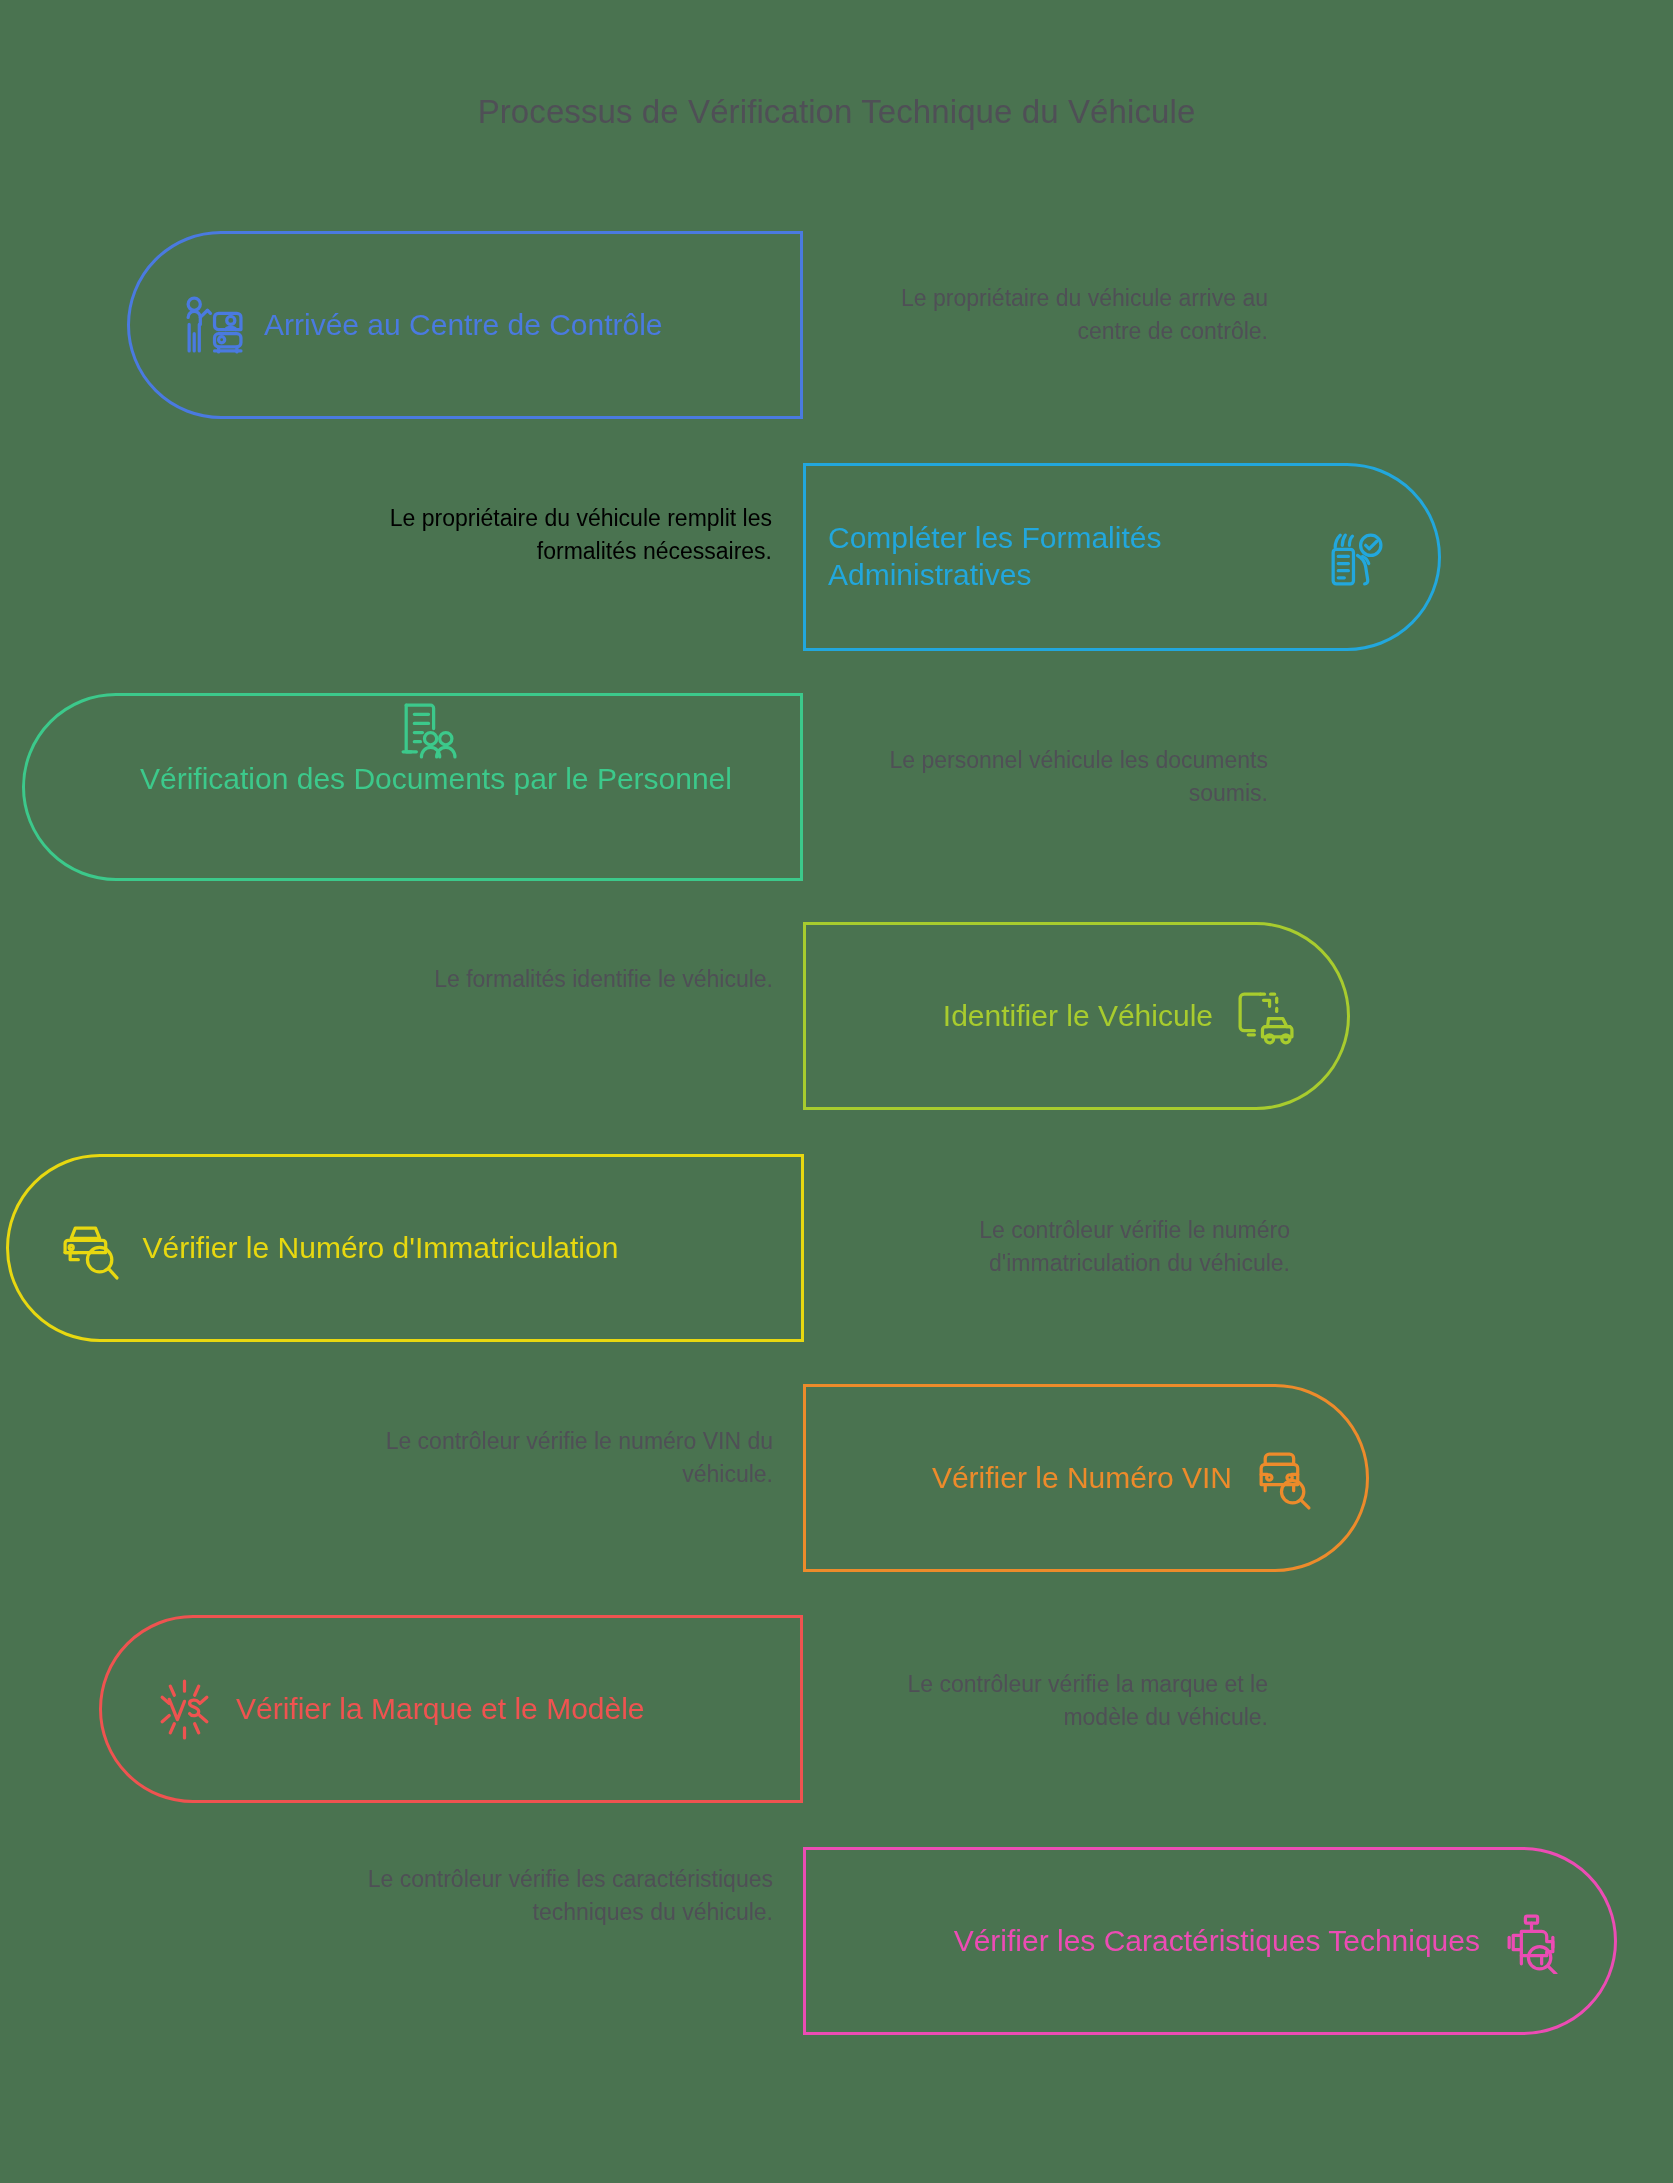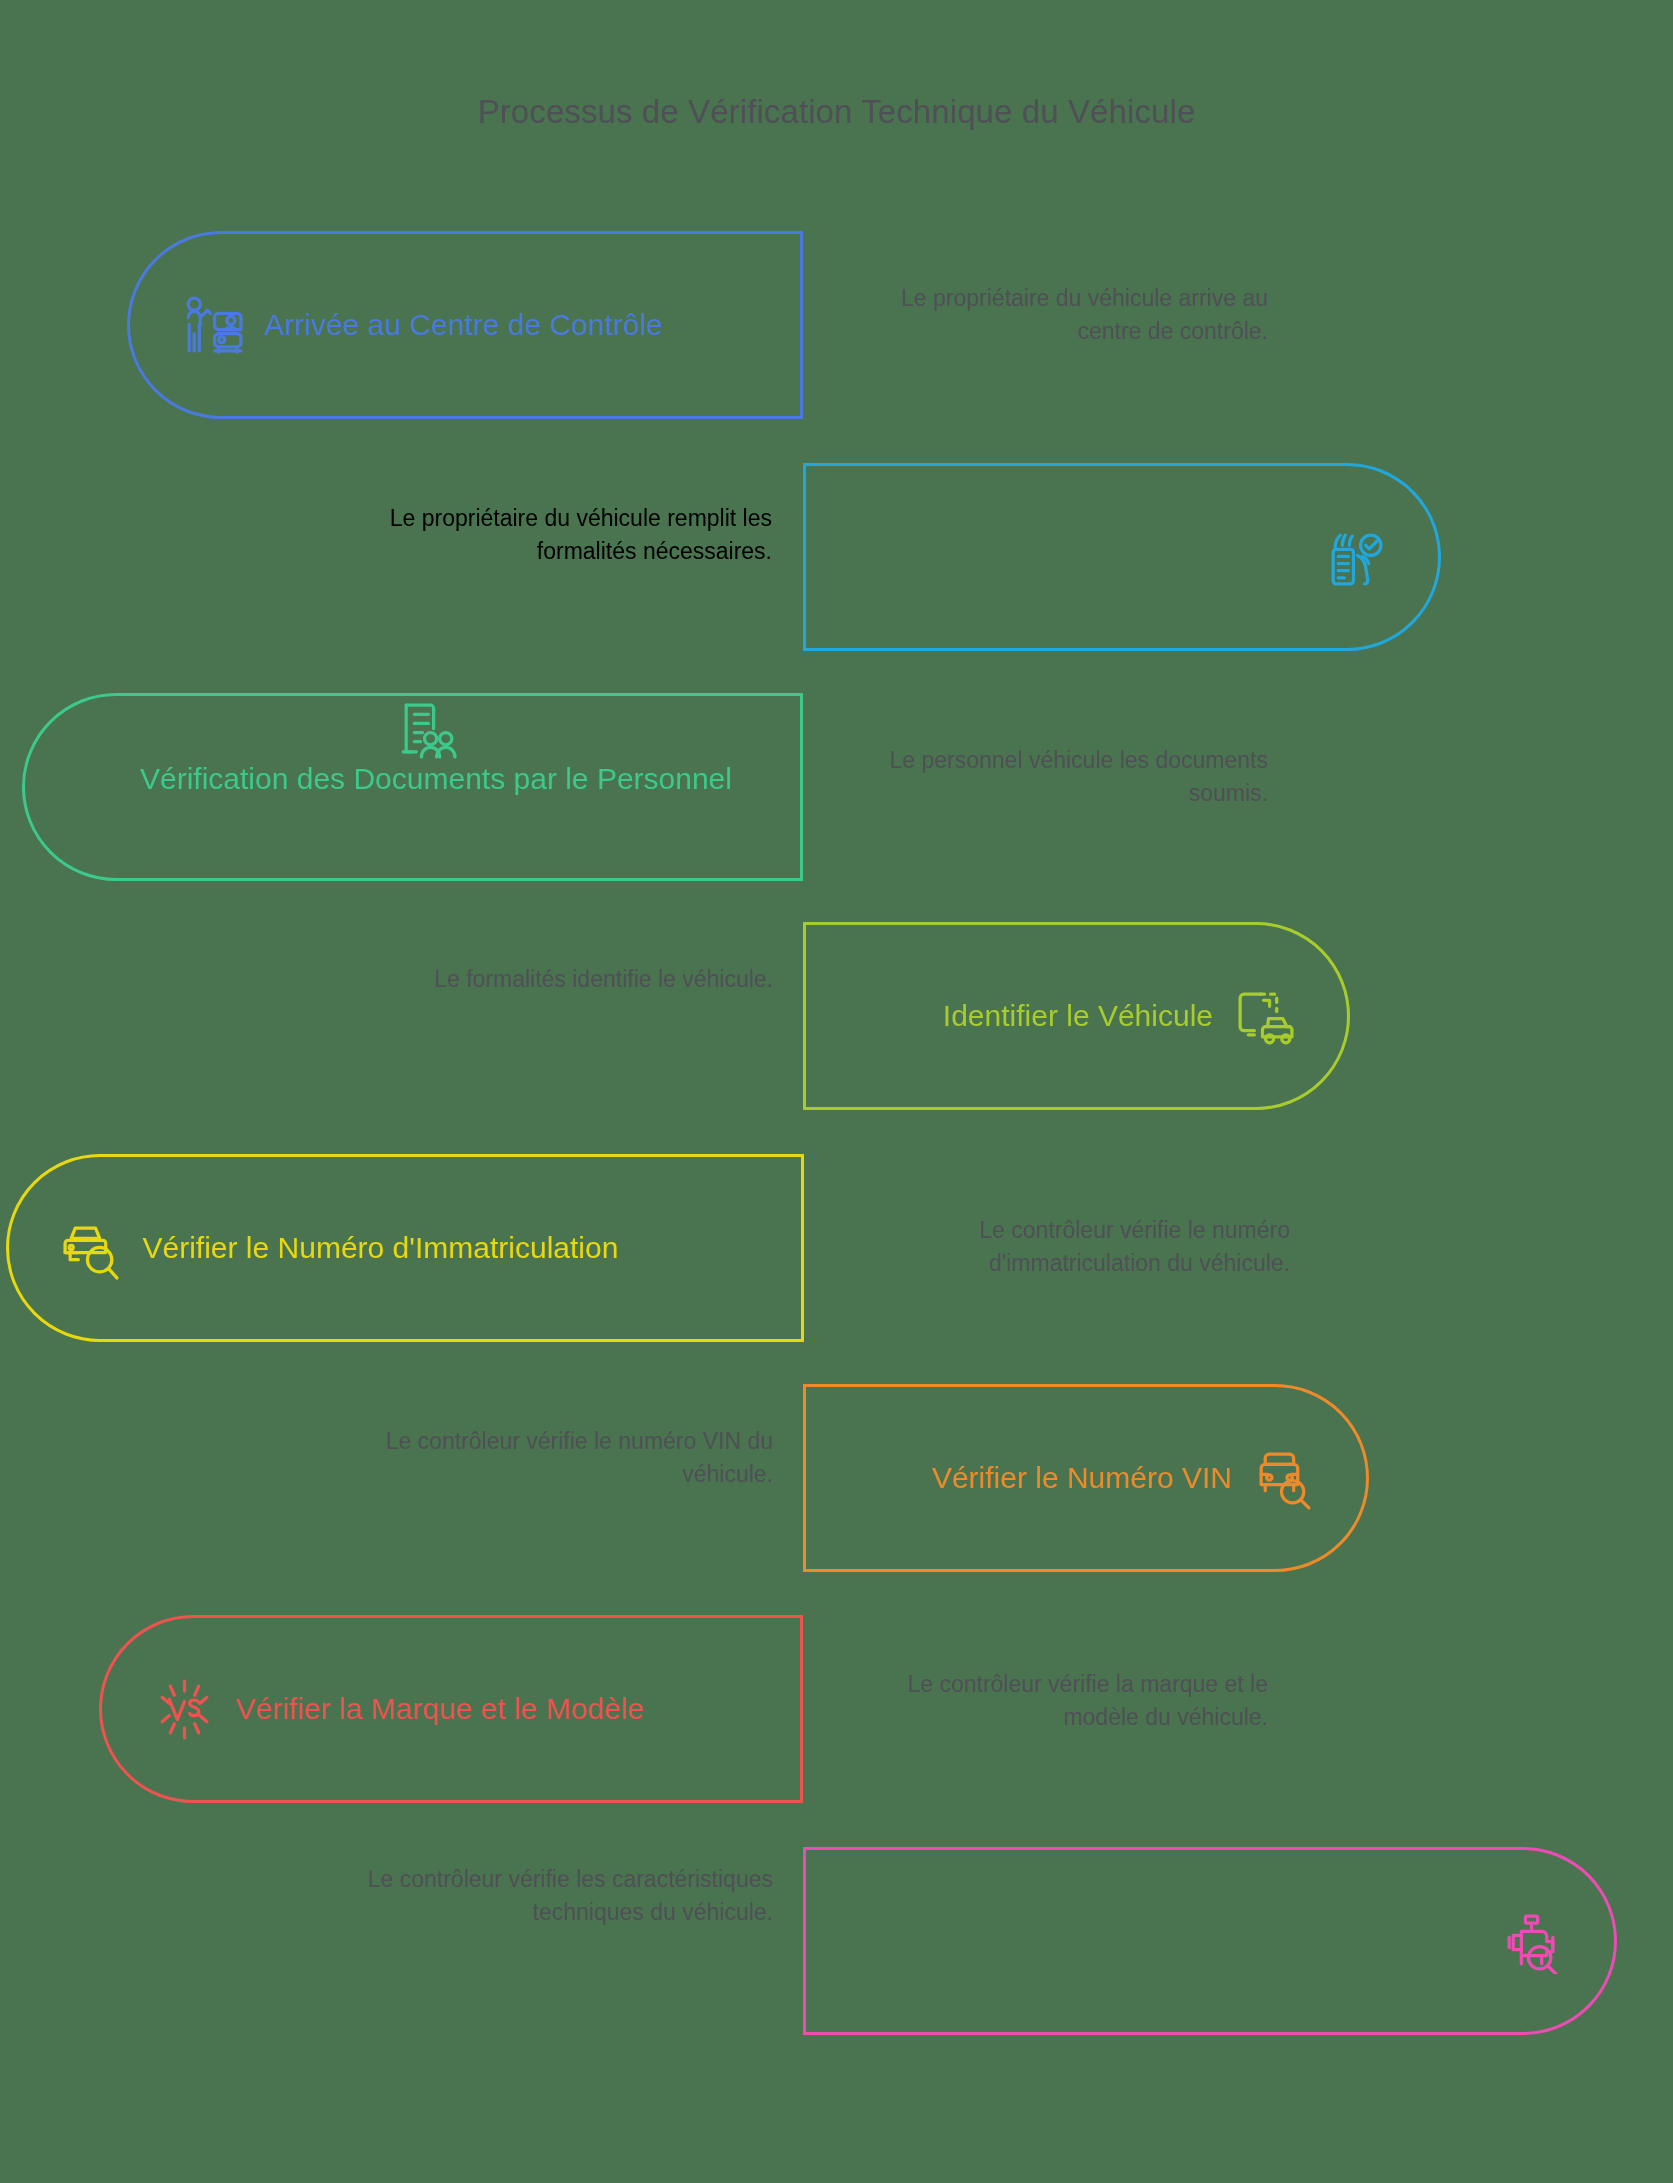--- a/index.html
+++ b/index.html
@@ -101,20 +101,21 @@
       <rect x="34" y="40" width="26" height="13" rx="4"></rect>
       <circle cx="41" cy="46" r="3"></circle>
       <path d="M38 53v5M56 53v5"></path>
       <path d="M34 57h26"></path>
     </svg>
         </span>
         <span class="step-label" style="color: rgb(74, 122, 224);">Arrivée au Centre de Contrôle</span>
       </div>
       <div class="step-desc desc-right" style="left: 832px; top: 282px; width: 436px; color: rgb(79, 79, 86);">Le propriétaire du véhicule arrive au centre de contrôle.</div>
       <div class="step-box right-box" style="top: 463px; height: 188px; border-color: rgb(34, 167, 221); left: 803px; width: 638px;">
+        <span class="step-label" style="color: rgb(34, 167, 221);">Compléter les Formalités Administratives</span>
         <span class="step-icon" style="color: rgb(34, 167, 221);">
     <svg viewBox="0 0 64 64" fill="none" stroke="currentColor" stroke-width="3.2" stroke-linecap="round" stroke-linejoin="round">
       <rect x="10" y="24" width="20" height="34" rx="3"></rect>
       <path d="M15 31h10M15 38h10M15 45h10M15 52h6"></path>
       <path d="M12 22c0-5 2-9 5-12M19 20c0-4 1-7 3-10M26 20c0-4 1-7 3-9"></path>
       <circle cx="47" cy="20" r="10"></circle>
       <path d="M42 20l3.5 3.5L53 16"></path>
       <path d="M34 30c4 2 7 6 8 11l2 13c.4 2.5-1 4-3 4"></path>
       <path d="M39 31c3 1 5 4 6 7"></path>
     </svg>
@@ -192,20 +193,21 @@
       <path d="M32 4v10M18 9l4 9M46 9l-4 9M10 20l7 6M54 20l-7 6"></path>
       <path d="M32 60V50M18 55l4-9M46 55l-4-9M10 44l7-6M54 44l-7-6"></path>
       <path d="M17 22l8 20 7-18"></path>
       <path d="M46 25c-2-3-9-3-9 1s9 3 9 8-7 5-9 2"></path>
     </svg>
         </span>
         <span class="step-label" style="color: rgb(239, 83, 80);">Vérifier la Marque et le Modèle</span>
       </div>
       <div class="step-desc desc-right" style="left: 832px; top: 1668px; width: 436px; color: rgb(79, 79, 86);">Le contrôleur vérifie la marque et le modèle du véhicule.</div>
       <div class="step-box right-box" style="top: 1847px; height: 188px; border-color: rgb(236, 76, 180); left: 803px; width: 814px;">
+        <span class="step-label" style="color: rgb(236, 76, 180);">Vérifier les Caractéristiques Techniques</span>
         <span class="step-icon" style="color: rgb(236, 76, 180);">
     <svg viewBox="0 0 64 64" fill="none" stroke="currentColor" stroke-width="3.2" stroke-linecap="round" stroke-linejoin="round">
       <rect x="26" y="7" width="12" height="7" rx="1.5"></rect>
       <path d="M32 14v6"></path>
       <path d="M22 22h20a5 5 0 0 1 5 5v5h6v10h-6v4H22z"></path>
       <path d="M22 26h-8v14h8"></path>
       <path d="M10 28v10"></path>
       <path d="M53 28v10"></path>
       <path d="M22 46v8M42 46v8"></path>
       <circle cx="40" cy="48" r="11"></circle>

